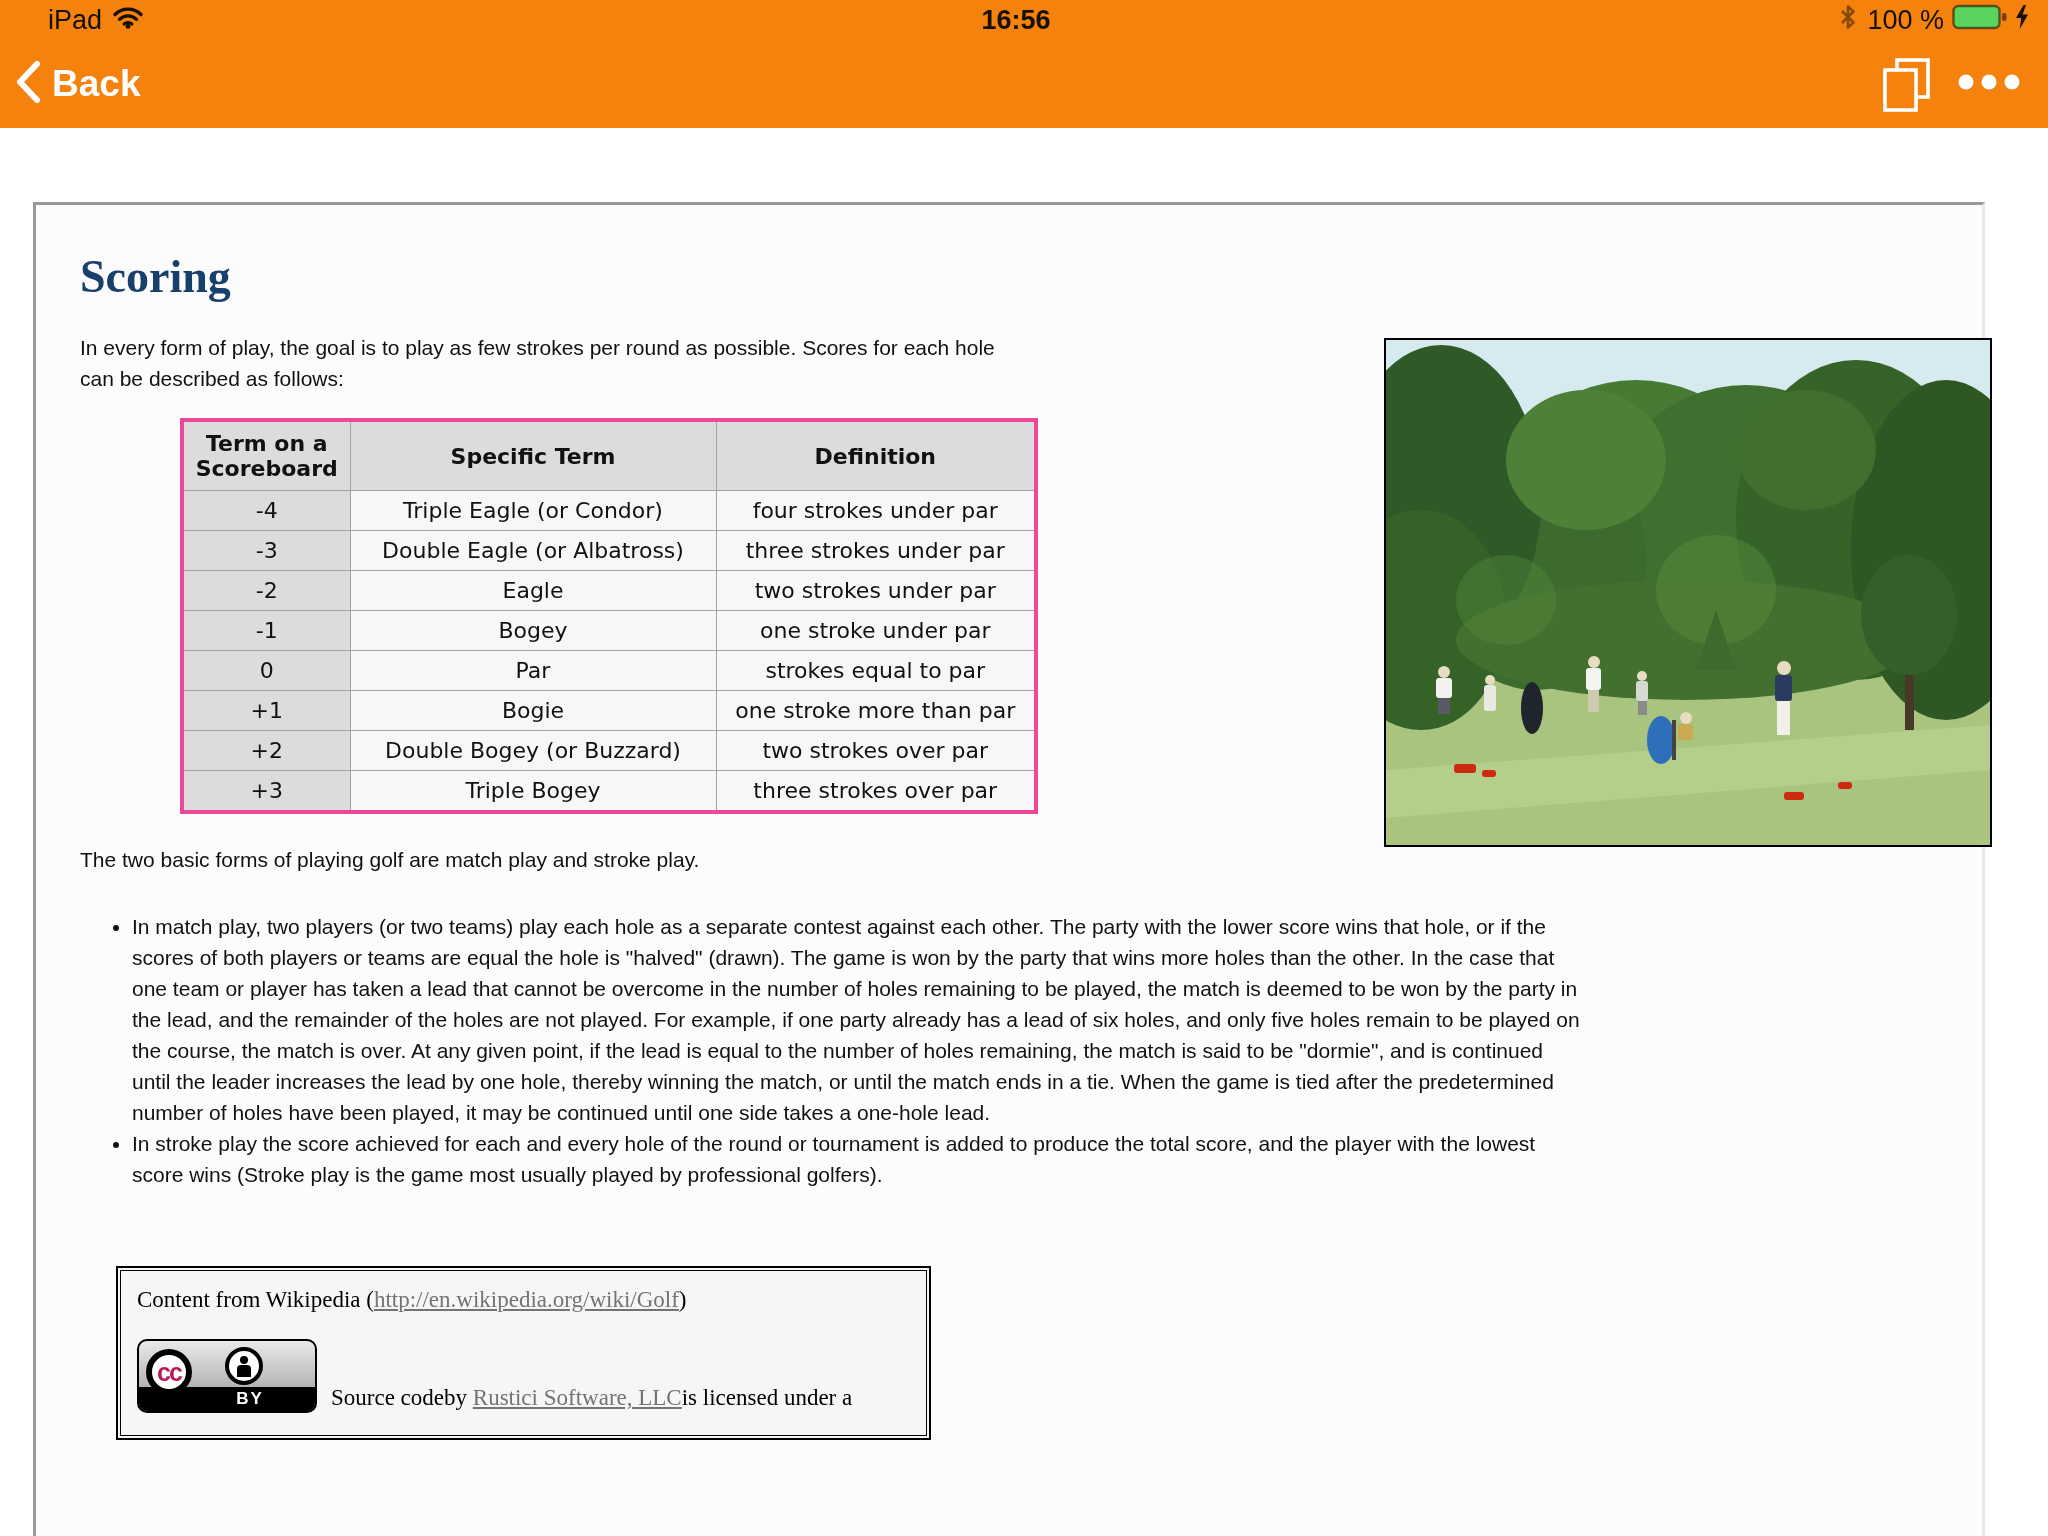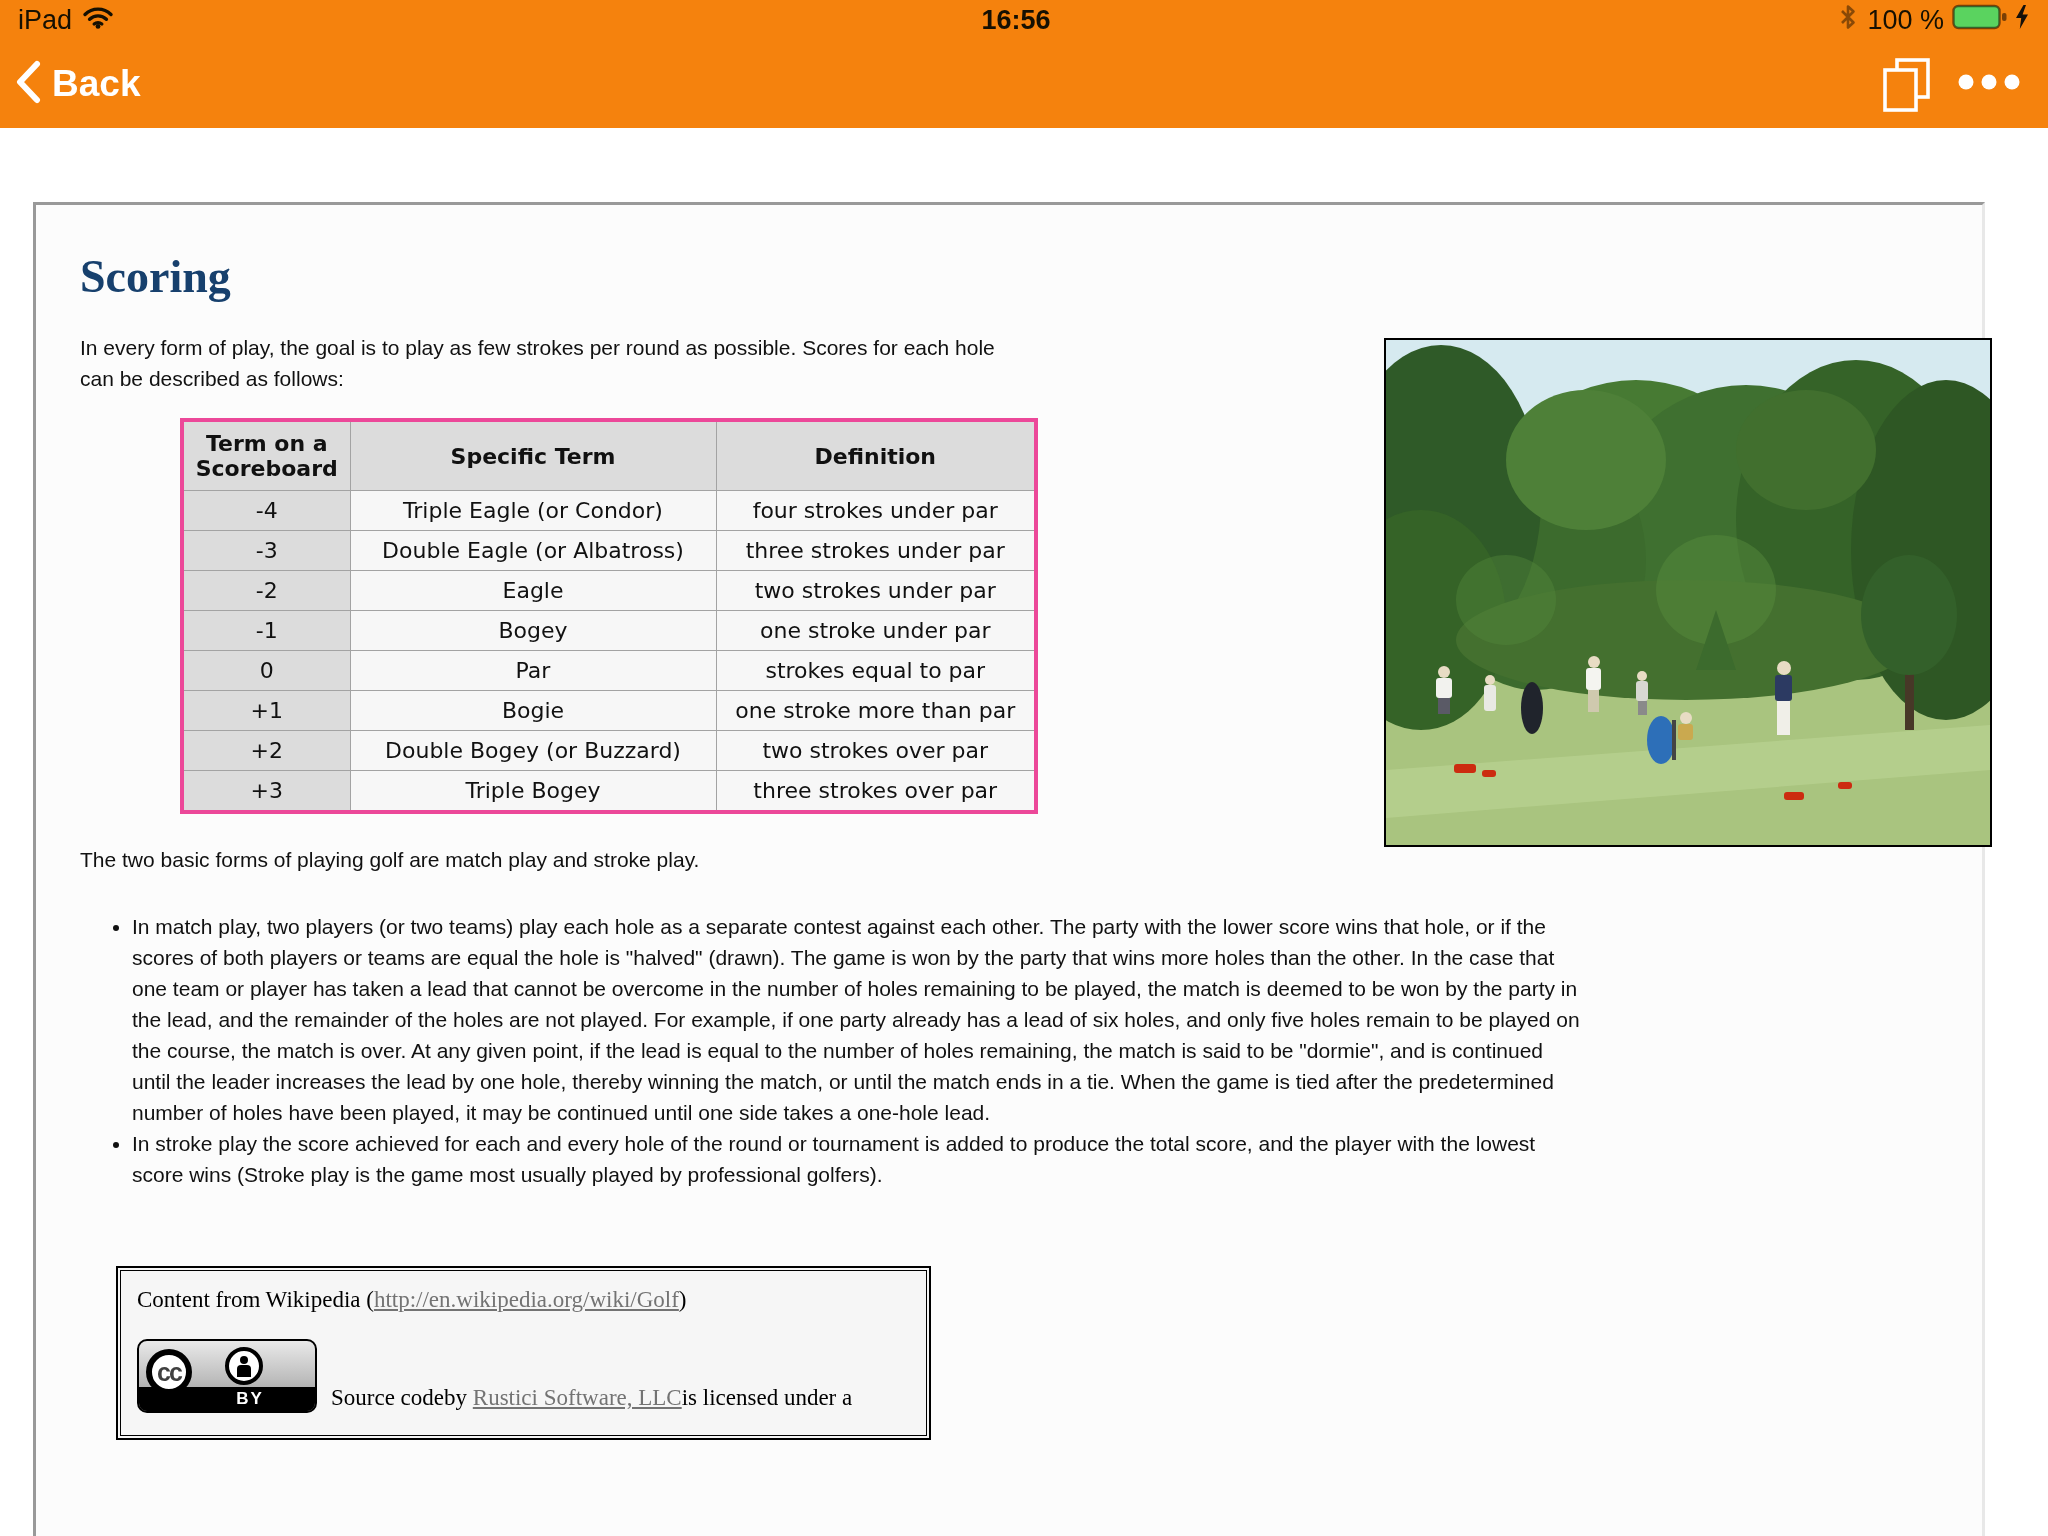--- a/index.html
+++ b/index.html
@@ -6,21 +6,21 @@
   body{
     width:2048px;height:1536px;overflow:hidden;background:#ffffff;
     font-family:"Liberation Sans",sans-serif;position:relative;
     -webkit-font-smoothing:antialiased;
   }
   
   .status-bar{
     height:40px;background:#F5820D;display:flex;align-items:center;
     padding:0 18px;position:relative;color:#151002;font-size:27px;
   }
-  .sb-left{display:flex;align-items:center;gap:10px;}
+  .sb-left{display:flex;align-items:center;gap:10px;margin-left:30px;}
   .sb-time{position:absolute;left:0;right:16px;text-align:center;font-weight:600;}
   .sb-right{margin-left:auto;display:flex;align-items:center;gap:8px;}
   
   .nav-bar{
     height:88px;background:#F5820D;display:flex;align-items:center;position:relative;color:#fff;
   }
   .nav-back{display:flex;align-items:center;gap:10px;margin-left:14px;cursor:pointer;font-weight:bold;}
   .nav-back-label{font-size:37px;color:#fff;}
   .nav-title{position:absolute;left:0;right:0;text-align:center;font-size:37px;font-weight:700;color:#fff;pointer-events:none;}
   .nav-pages{position:absolute;right:112px;top:14px;cursor:pointer;}
@@ -76,21 +76,21 @@
     overflow:hidden;flex:0 0 auto;
   }
   .cc-strip{
     position:absolute;left:0;right:0;bottom:0;height:24px;background:#000;color:#fff;
     font-size:17px;font-weight:bold;text-align:center;line-height:24px;letter-spacing:2px;
     padding-left:46px;
   }
   .cc-circle{
     position:absolute;left:7px;top:8px;width:46px;height:46px;border-radius:50%;
     border:6px solid #000;background:#fff;display:flex;align-items:center;justify-content:center;
-    font-weight:bold;font-size:25px;letter-spacing:-2px;color:#404040;z-index:2;box-sizing:border-box;
+    font-weight:bold;font-size:25px;letter-spacing:-2px;color:#be185d;z-index:2;box-sizing:border-box;
   }
   .cc-person{
     position:absolute;left:86px;top:6px;width:38px;height:38px;border-radius:50%;
     border:4px solid #000;background:#fff;box-sizing:border-box;display:flex;align-items:center;justify-content:center;
   }
 </style>
 </head>
 <body>
 
 <div class="status-bar">

